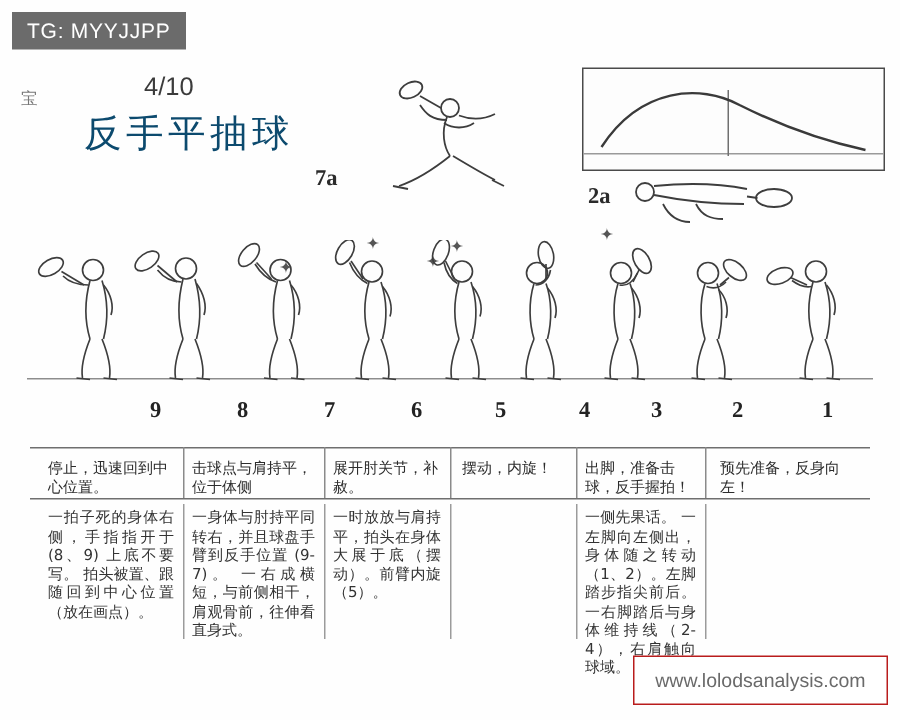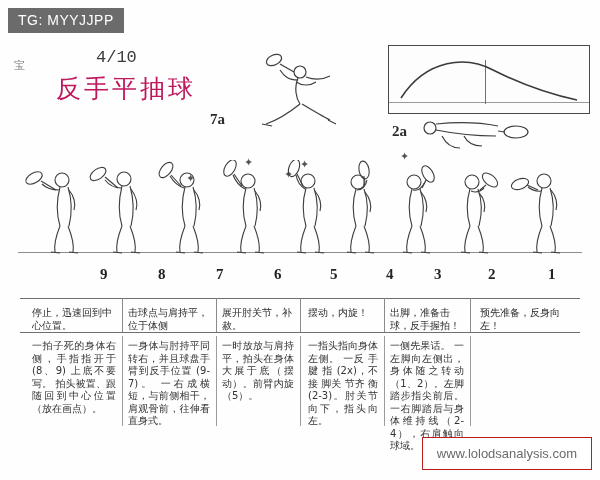--- a/index.html
+++ b/index.html
@@ -43,28 +43,28 @@
     padding: 8px 14px;
     border: 1px solid #b91c1c;
     z-index: 40;
   }
   
   .page-num {
     position: absolute;
     left: 96px; top: 48px;
     font-size: 17px;
     color: #3b3b3b;
-    font-family: Liberation Mono, monospace;
+    font-family: Liberation Sans, sans-serif;
   }
   .title-cn {
     position: absolute;
     left: 56px; top: 72px;
     font-size: 25px;
     letter-spacing: 3px;
-    color: #be185d;
+    color: #0c4a6e;
     font-family: "DejaVu Sans", sans-serif;
   }
   .corner-mark {
     position: absolute;
     left: 14px; top: 58px;
     font-size: 11px;
     color: #777;
   }
   .lbl {
     position: absolute;
@@ -399,19 +399,17 @@
   <div class="cap" style="left:128px;width:84px">击球点与肩持平，位于体侧</div>
   <div class="cap" style="left:308px;width:72px">摆动，内旋！</div>
   <div class="cap" style="left:390px;width:76px">出脚，准备击球，反手握拍！</div>
   <div class="cap" style="left:480px;width:96px">预先准备，反身向左！</div>
 
   <div class="body-col" style="left:32px;width:84px">一拍子死的身体右侧，手指指开于 (8、9) 上底不要写。
 拍头被置、跟随回到中心位置（放在画点）。</div>
   <div class="body-col" style="left:128px;width:82px">一身体与肘持平同转右，并且球盘手臂到反手位置 (9-7)。
 一右成横短，与前侧相干，肩观骨前，往伸看直身式。</div>
   <div class="body-col" style="left:222px;width:72px">一时放放与肩持平，拍头在身体大展于底（摆动）。前臂内旋（5）。</div>
-  <div class="body-col" style="left:308px;width:70px">一指头指向身体左侧。
-一反 手 腱 指 (2x)，不接 脚关 节齐 衡 (2-3)。肘关节向下，指头向左。</div>
   <div class="body-col" style="left:390px;width:74px">一侧先果话。
 一左脚向左侧出，身体随之转动（1、2）。左脚踏步指尖前后。
 一右脚踏后与身体维持线（2-4），右肩触向球域。</div>
 
 </div>
 
 </body></html>

